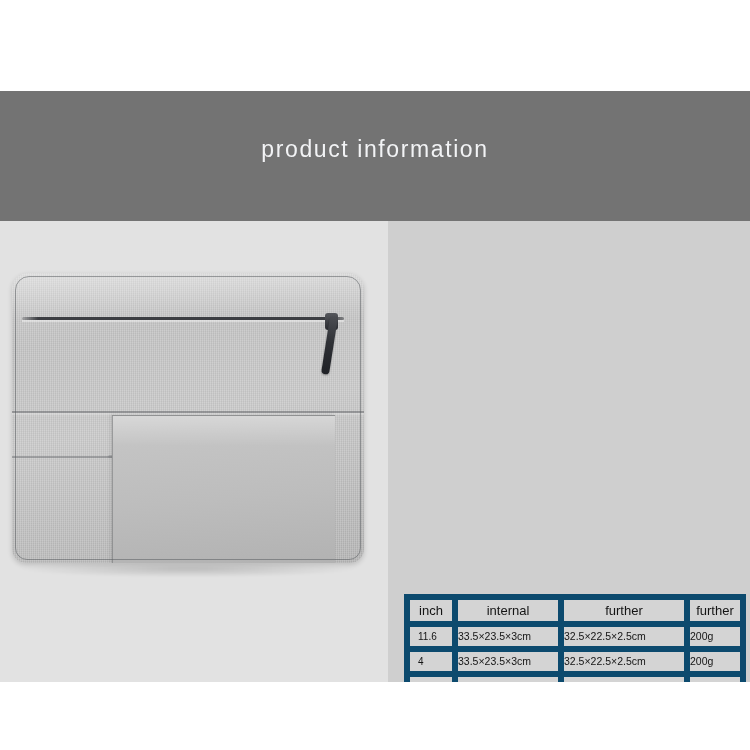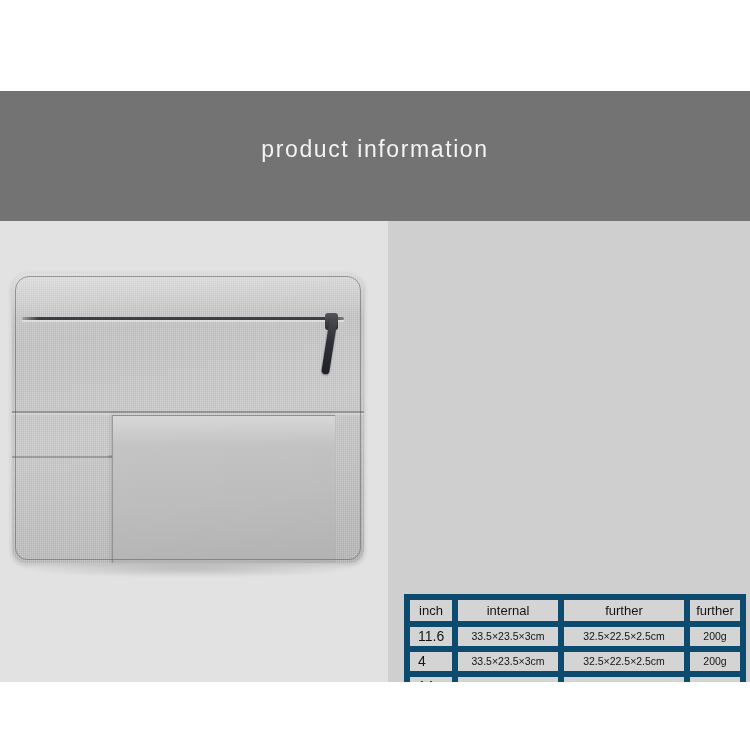--- a/index.html
+++ b/index.html
@@ -232,26 +232,26 @@
   }
   table.spec-table th {
     font-size: 13px;
     font-weight: 400;
     text-align: center;
     height: 21px;
     line-height: 21px;
   }
   table.spec-table td {
     font-size: 10.5px;
-    text-align: center;
+    text-align: left;
   }
   table.spec-table td.col-inch {
     text-align: left;
     padding-left: 8px;
-    font-size: 14px;
+    font-size: 10px;
   }
   col.c1 { width: 48px; }
   col.c2 { width: 106px; }
   col.c3 { width: 126px; }
   col.c4 { width: 56px; }
 </style>
 </head>
 <body>
 
 <div id="page">

